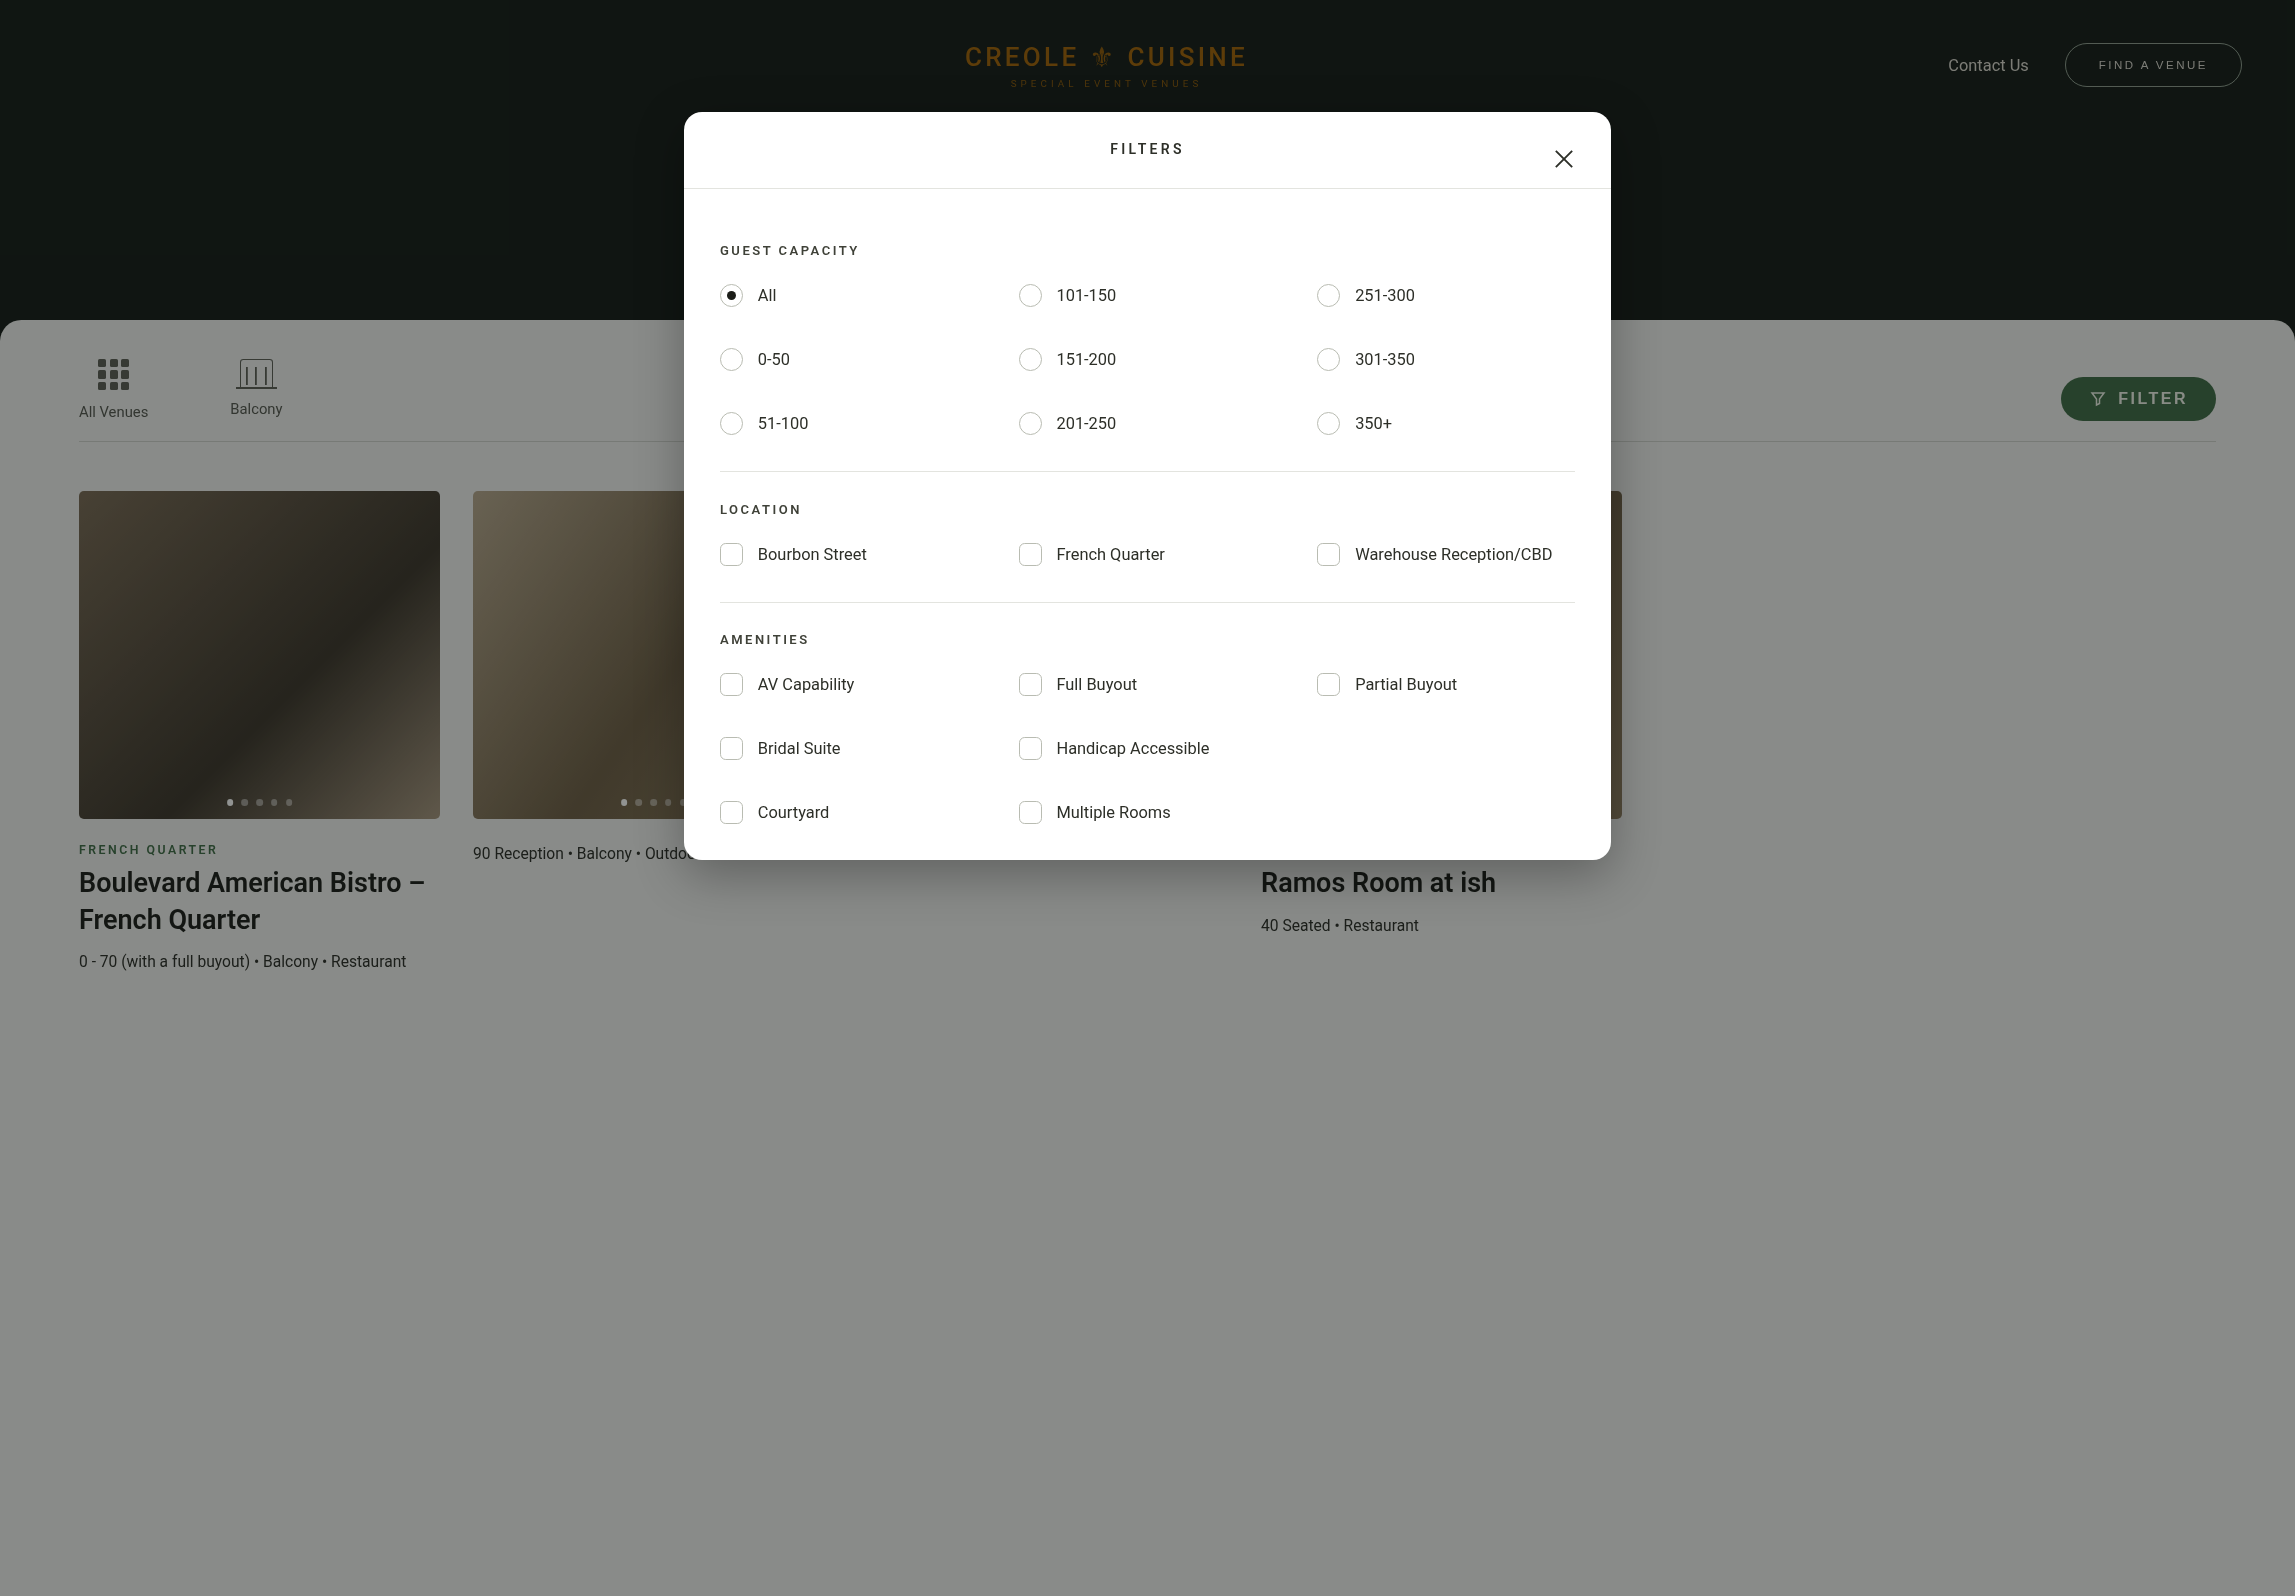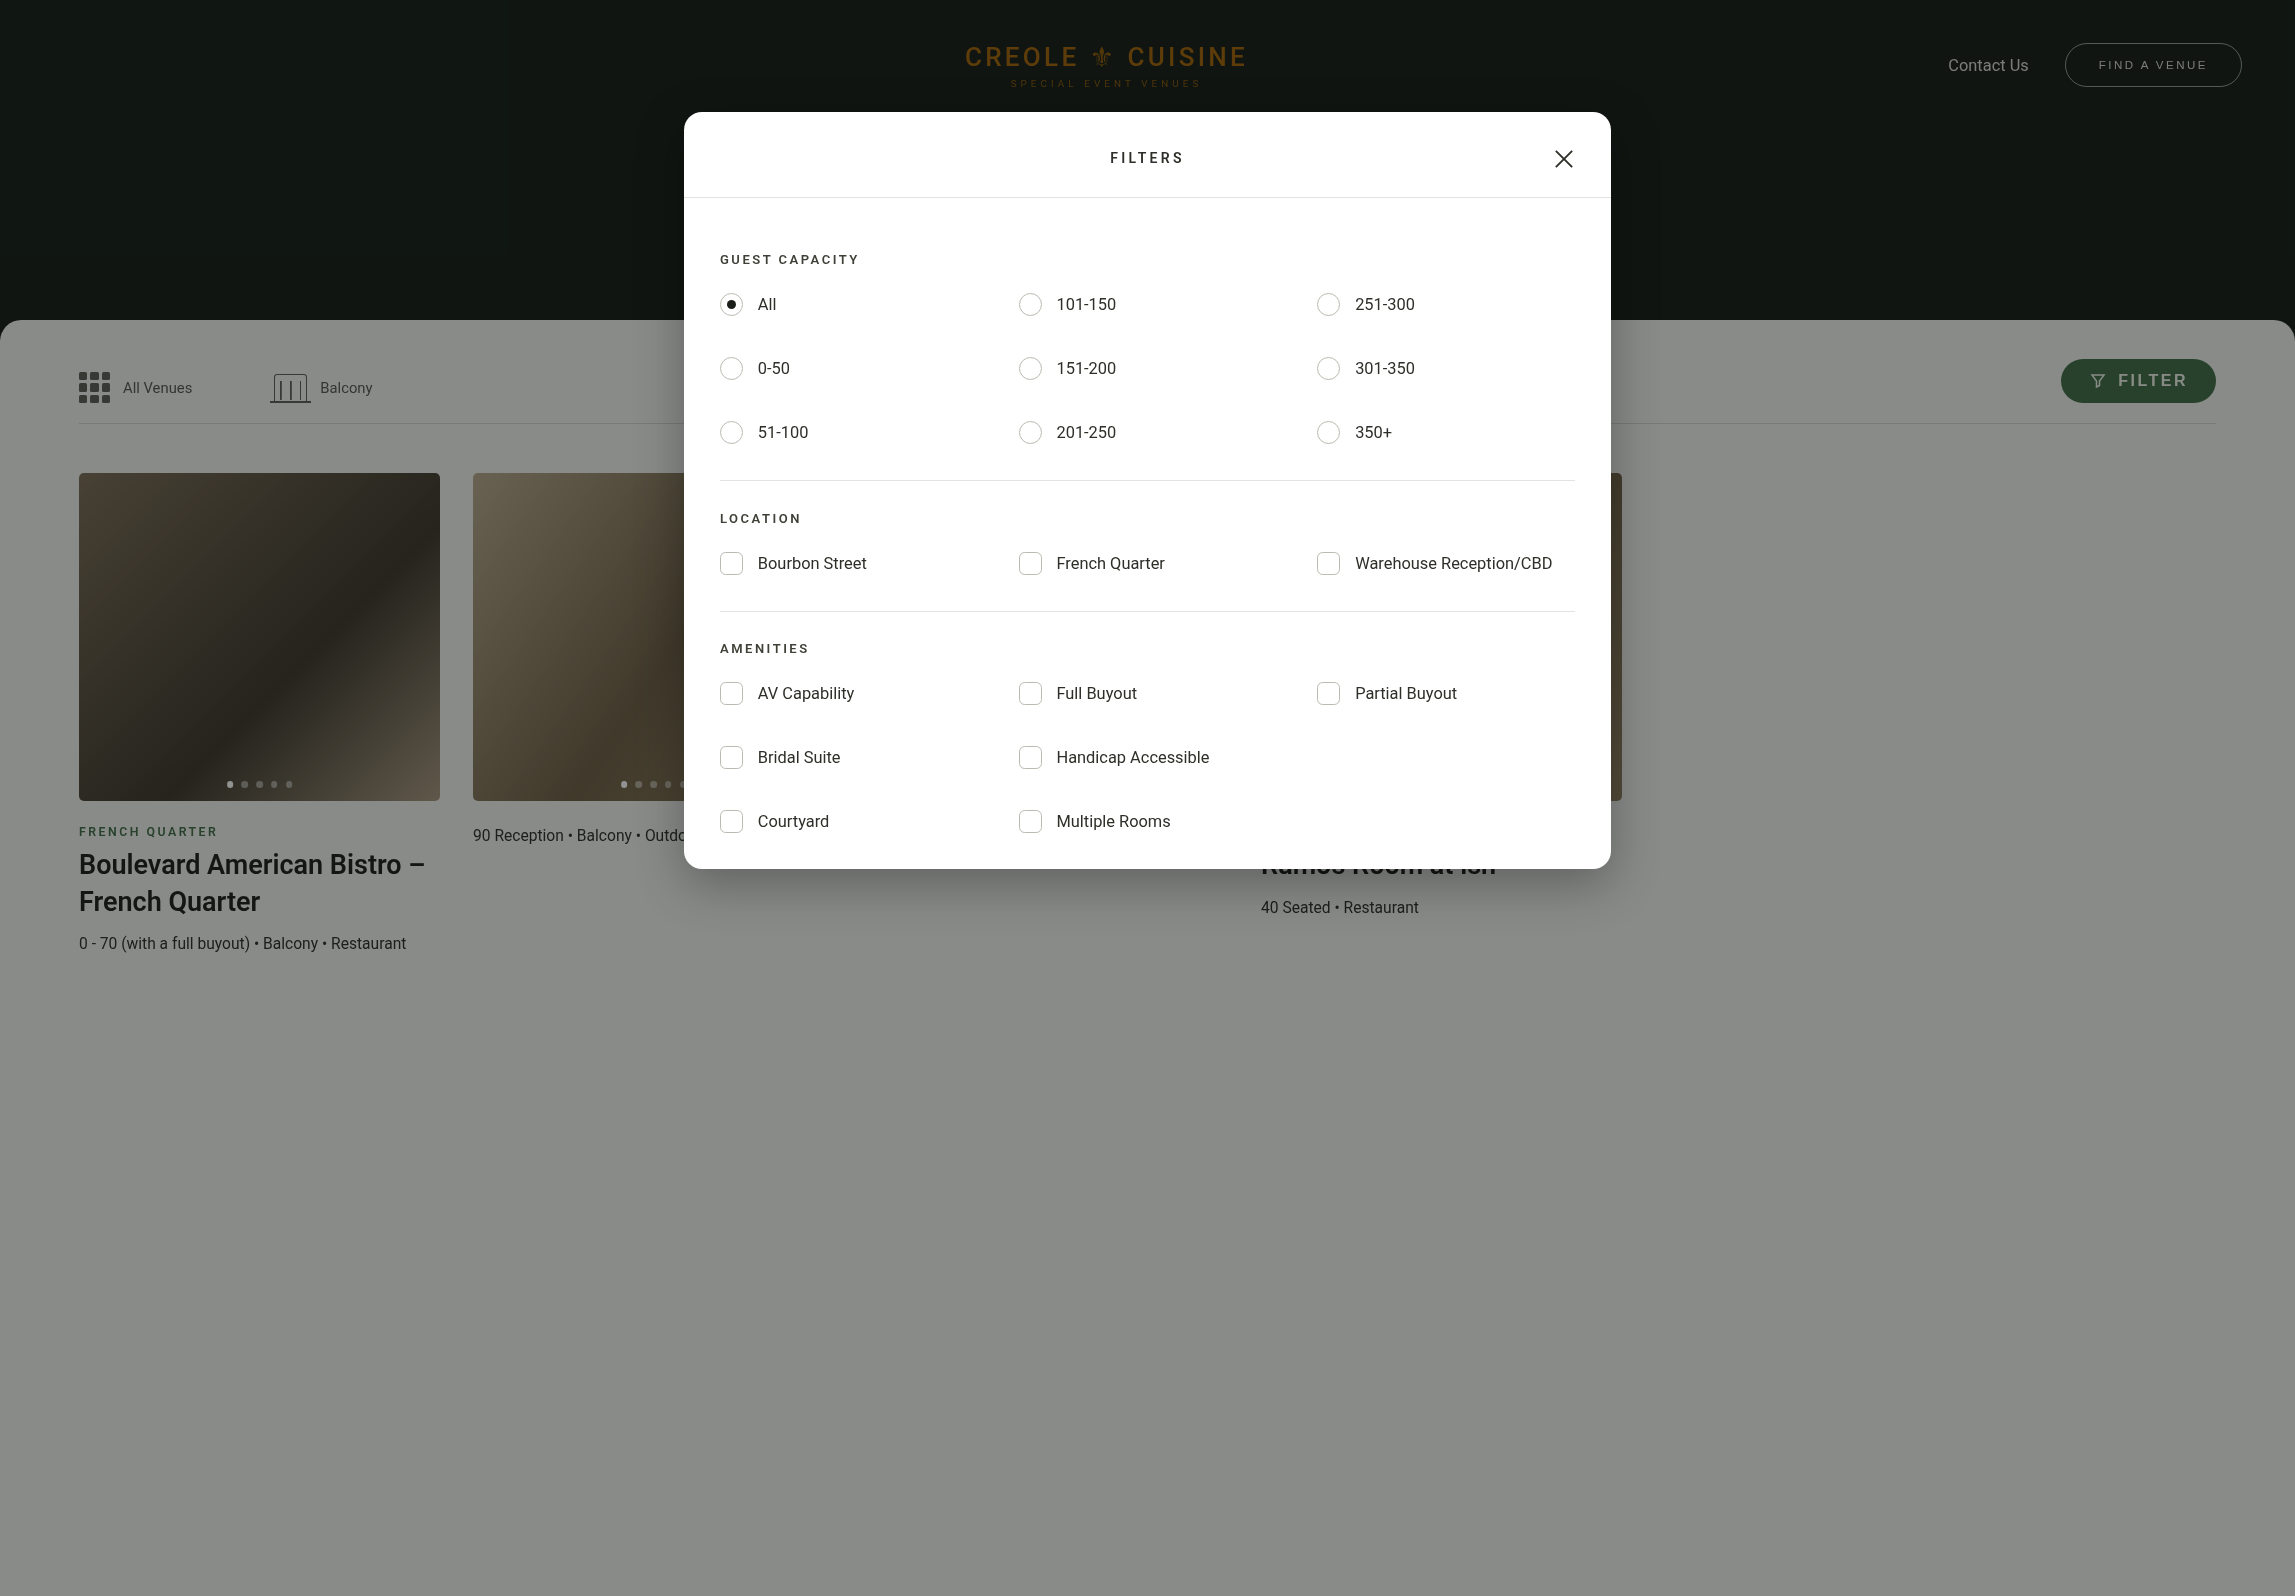--- a/index.html
+++ b/index.html
@@ -84,21 +84,21 @@
     justify-content: space-between;
     border-bottom: 0.8px solid #cfd2cd;
     padding-bottom: 19.7px;
   }
   .tabs {
     display: flex;
     gap: 82px;
   }
   .tab {
     display: flex;
-    flex-direction: row;
+    flex-direction: column;
     align-items: center;
     gap: 13px;
     color: #54574f;
     font-size: 14.8px;
   }
   .grid-icon {
     display: grid;
     grid-template-columns: repeat(3, 1fr);
     grid-template-rows: repeat(3, 1fr);
     gap: 3.3px;
@@ -181,21 +181,21 @@
     background: #ffffff;
     border-radius: 18px;
     box-shadow: 0 14.8px 49px rgba(0,0,0,.3);
     display: flex;
     flex-direction: column;
     max-height: 902px;
   }
   .modal-header {
     position: relative;
     text-align: center;
-    padding: 38px 0 31px;
+    padding: 29px 0 31px;
     border-bottom: 0.8px solid #e3e4df;
   }
   .modal-title {
     font-size: 14px;
     letter-spacing: 3.3px;
     font-weight: 600;
     color: #2d2f28;
   }
   .close-btn {
     position: absolute;

